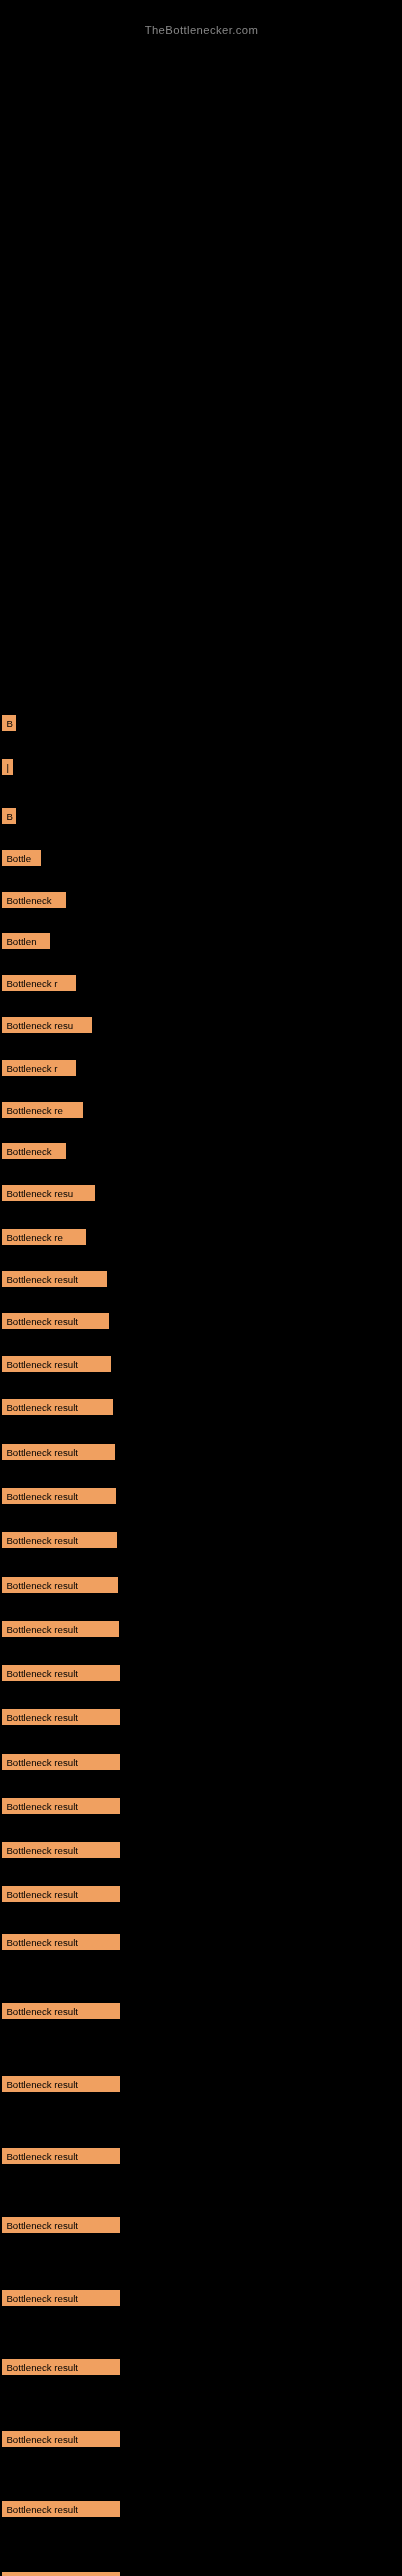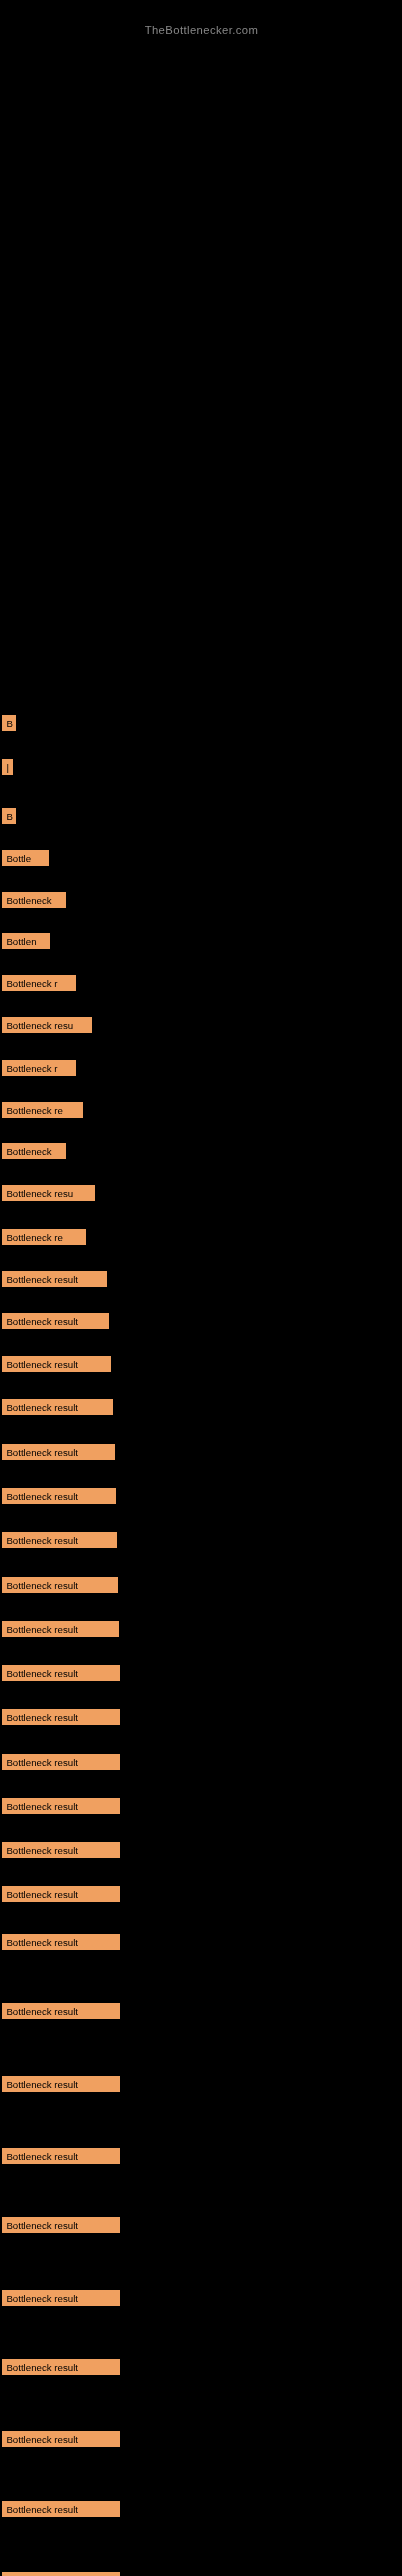--- a/index.html
+++ b/index.html
@@ -46,21 +46,21 @@
   </style>
 </head>
 <body>
 
 <div class="site-title">TheBottlenecker.com</div>
 
 <div class="bottleneck-items-container" id="items-container">
 <div style="position: absolute; top: 676px; left: 1.6px;"><span class="bottleneck-item" style="width: 14.5px; display: inline-block; overflow: hidden;">B</span></div>
     <div style="position: absolute; top: 720px; left: 1.6px;"><span class="bottleneck-item" style="width: 11.3px; display: inline-block; overflow: hidden;">|</span></div>
     <div style="position: absolute; top: 769px; left: 1.6px;"><span class="bottleneck-item" style="width: 14.5px; display: inline-block; overflow: hidden;">B</span></div>
-    <div style="position: absolute; top: 811px; left: 1.6px;"><span class="bottleneck-item" style="width: 47px; display: inline-block; overflow: hidden;">Bottle</span></div>
+    <div style="position: absolute; top: 811px; left: 1.6px;"><span class="bottleneck-item" style="width: 39px; display: inline-block; overflow: hidden;">Bottle</span></div>
     <div style="position: absolute; top: 853px; left: 1.6px;"><span class="bottleneck-item" style="width: 64px; display: inline-block; overflow: hidden;">Bottleneck</span></div>
     <div style="position: absolute; top: 894px; left: 1.6px;"><span class="bottleneck-item" style="width: 48px; display: inline-block; overflow: hidden;">Bottlen</span></div>
     <div style="position: absolute; top: 936px; left: 1.6px;"><span class="bottleneck-item" style="width: 74px; display: inline-block; overflow: hidden;">Bottleneck r</span></div>
     <div style="position: absolute; top: 978px; left: 1.6px;"><span class="bottleneck-item" style="width: 90px; display: inline-block; overflow: hidden;">Bottleneck resu</span></div>
     <div style="position: absolute; top: 1021px; left: 1.6px;"><span class="bottleneck-item" style="width: 74px; display: inline-block; overflow: hidden;">Bottleneck r</span></div>
     <div style="position: absolute; top: 1063px; left: 1.6px;"><span class="bottleneck-item" style="width: 81px; display: inline-block; overflow: hidden;">Bottleneck re</span></div>
     <div style="position: absolute; top: 1104px; left: 1.6px;"><span class="bottleneck-item" style="width: 64px; display: inline-block; overflow: hidden;">Bottleneck</span></div>
     <div style="position: absolute; top: 1146px; left: 1.6px;"><span class="bottleneck-item" style="width: 93px; display: inline-block; overflow: hidden;">Bottleneck resu</span></div>
     <div style="position: absolute; top: 1190px; left: 1.6px;"><span class="bottleneck-item" style="width: 84px; display: inline-block; overflow: hidden;">Bottleneck re</span></div>
     <div style="position: absolute; top: 1232px; left: 1.6px;"><span class="bottleneck-item" style="width: 105px; display: inline-block; overflow: hidden;">Bottleneck result</span></div>

